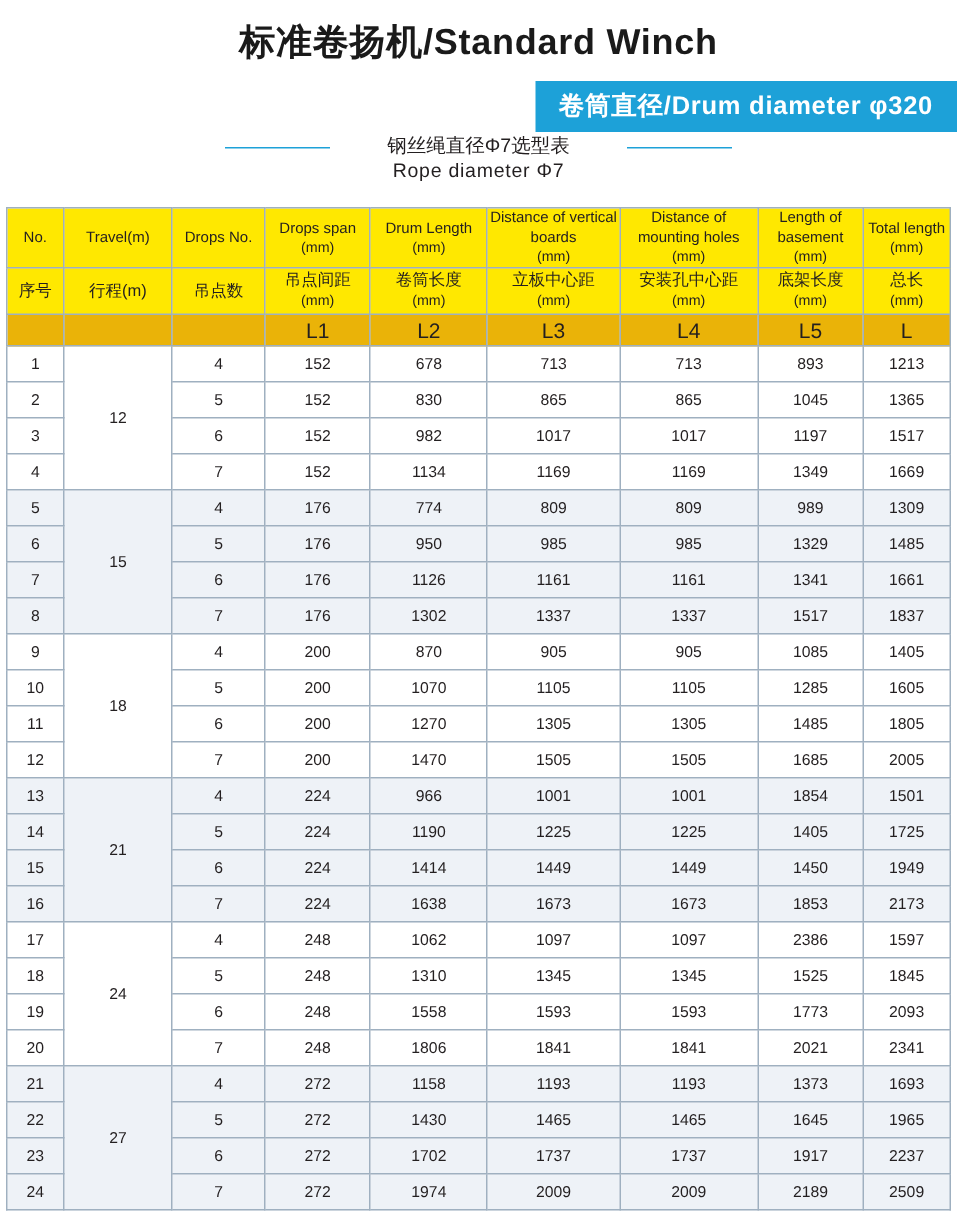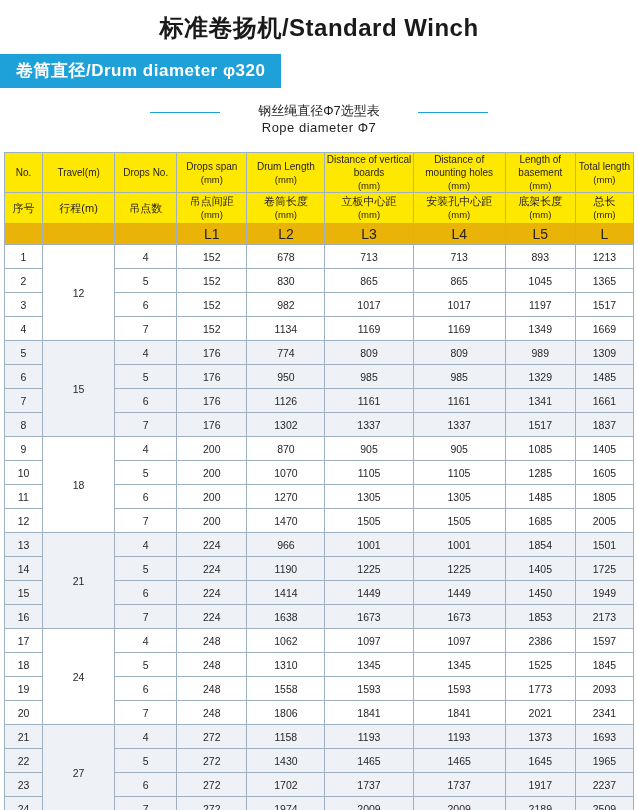--- a/index.html
+++ b/index.html
@@ -24,34 +24,33 @@
   .title {
     text-align: center;
     font-size: 24px;
     font-weight: bold;
     letter-spacing: 0.5px;
     padding-top: 12px;
     color: #1a1a1a;
   }
   .subtitle-wrap {
     display: flex;
-    justify-content: flex-start;
+    justify-content: flex-end;
     margin-top: 10px;
   }
   .subtitle {
     background: #1da1d8;
     color: #ffffff;
     font-size: 17px;
     font-weight: bold;
     padding: 5px 16px 6px 16px;
     letter-spacing: 0.5px;
     white-space: nowrap;
   }
   .rope-block {
-    margin-top: 14px;
     position: relative;
     height: 44px;
   }
   .rope-line {
     position: absolute;
     top: 10px;
     height: 1px;
     background: #1da1d8;
   }
   .rope-line.left { left: 150px; width: 70px; }

